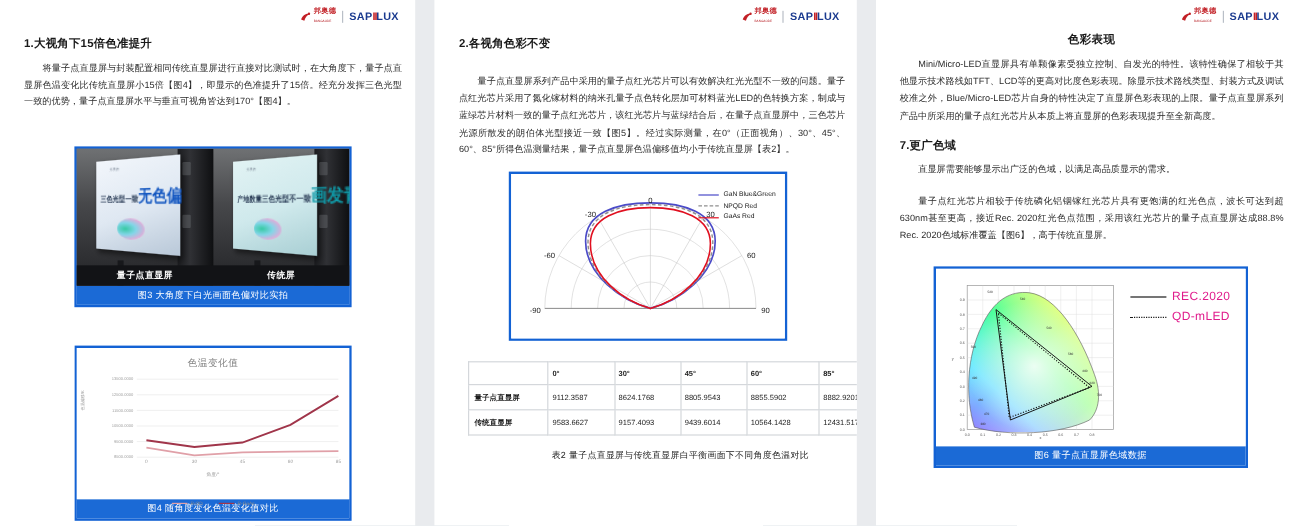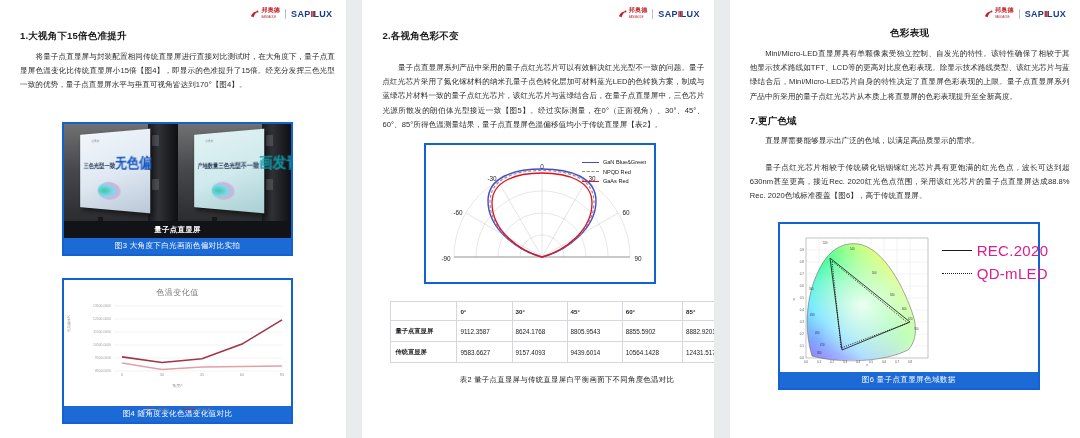--- a/index.html
+++ b/index.html
@@ -209,21 +209,21 @@
   
   .cie-wrap { height: 148px; display:flex; background:#fff; padding:6px 4px 4px 4px; }
   .cie-plot { width: 150px; height: 136px; position: relative; }
   .cie-legend {
     flex:1; display:flex; flex-direction:column; gap:6px;
     padding-top: 12px; padding-left: 8px;
   }
   .cie-leg-item { display:flex; align-items:center; gap:5px; }
   .cie-leg-line { width: 30px; height:0; border-top:1px solid #1b1b1b; }
   .cie-leg-line.dot { border-top:1.2px dotted #1b1b1b; }
-  .cie-leg-txt { font-size: 15px; color:#e01b8c; letter-spacing:.3px; white-space:nowrap; }
+  .cie-leg-txt { font-size: 10px; color:#e01b8c; letter-spacing:.3px; white-space:nowrap; }
 </style>
 </head>
 <body>
 
 <div class="viewport">
 
   <div class="page col1">
 
     <div class="logo-bar">
       <div class="logo-mark">
@@ -264,26 +264,27 @@
           <div class="mount b"></div>
           <div class="stand"></div>
           <div class="panel">
             <div class="tiny">邦奥德</div>
             <div class="bigtxt"><span class="small">产地数量三色光型不一致</span><span class="hl">画发青</span></div>
             <div class="blob"></div>
           </div>
         </div>
         <div class="photo-label-row">
           <div class="photo-label">量子点直显屏</div>
+          <div class="photo-label">传统屏</div>
         </div>
       </div>
       <div class="fig-cap">图3 大角度下白光画面色偏对比实拍</div>
     </div>
 
-    <div class="fig" style="position:absolute; left:62px; top:278px; width:231px;">
+    <div class="fig" style="position:absolute; left:62px; top:288px; width:231px;">
       <div class="linechart">
         <div class="lc-title">色温变化值</div>
         <div class="lc-body">
           <div class="lc-ylab">色温偏移/K</div>
 
           <div class="lc-ytick" style="top:6px;">13500.0000</div>
           <div class="lc-ytick" style="top:19px;">12500.0000</div>
           <div class="lc-ytick" style="top:32px;">11500.0000</div>
           <div class="lc-ytick" style="top:45px;">10500.0000</div>
           <div class="lc-ytick" style="top:58px;">9500.0000</div>
@@ -451,21 +452,21 @@
           <span>邦奥德</span>
           <small>BANGAODE</small>
         </div>
       </div>
       <div class="logo-divider"></div>
       <div class="logo-word"><span>SAP</span><i>II</i><span>LUX</span></div>
     </div>
 
     <div style="position:absolute; left:20px; top:27px; width:320px;">
       <div class="sec-head-center">色彩表现</div>
-      <div class="para" style="margin-top:7px;">Mini/Micro-LED直显屏具有单颗像素受独立控制、自发光的特性。该特性确保了相较于其他显示技术路线如TFT、LCD等的更高对比度色彩表现。除显示技术路线类型、该红光芯片与蓝绿结合后，Mini/Micro-LED芯片自身的特性决定了直显屏色彩表现的上限。量子点直显屏系列产品中所采用的量子点红光芯片从本质上将直显屏的色彩表现提升至全新高度。</div>
+      <div class="para" style="margin-top:7px;">Mini/Micro-LED直显屏具有单颗像素受独立控制、自发光的特性。该特性确保了相较于其他显示技术路线如TFT、LCD等的更高对比度色彩表现。除显示技术路线类型、封装方式及调试校准之外，Blue/Micro-LED芯片自身的特性决定了直显屏色彩表现的上限。量子点直显屏系列产品中所采用的量子点红光芯片从本质上将直显屏的色彩表现提升至全新高度。</div>
       <div class="sec-head" style="margin-top:11px;">7.更广色域</div>
       <div class="para" style="margin-top:6px;">直显屏需要能够显示出广泛的色域，以满足高品质显示的需求。</div>
       <div class="para" style="margin-top:13px;">量子点红光芯片相较于传统磷化铝铟镓红光芯片具有更饱满的红光色点，波长可达到超630nm甚至更高，接近Rec. 2020红光色点范围，采用该红光芯片的量子点直显屏达成88.8% Rec. 2020色域标准覆盖【图6】，高于传统直显屏。</div>
     </div>
 
     <div class="fig" style="position:absolute; left:48px; top:222px; width:262px;">
       <div class="cie-wrap">
         <div class="cie-plot">
           <svg viewBox="0 0 150 136" style="width:150px;height:136px;">
             <defs>

